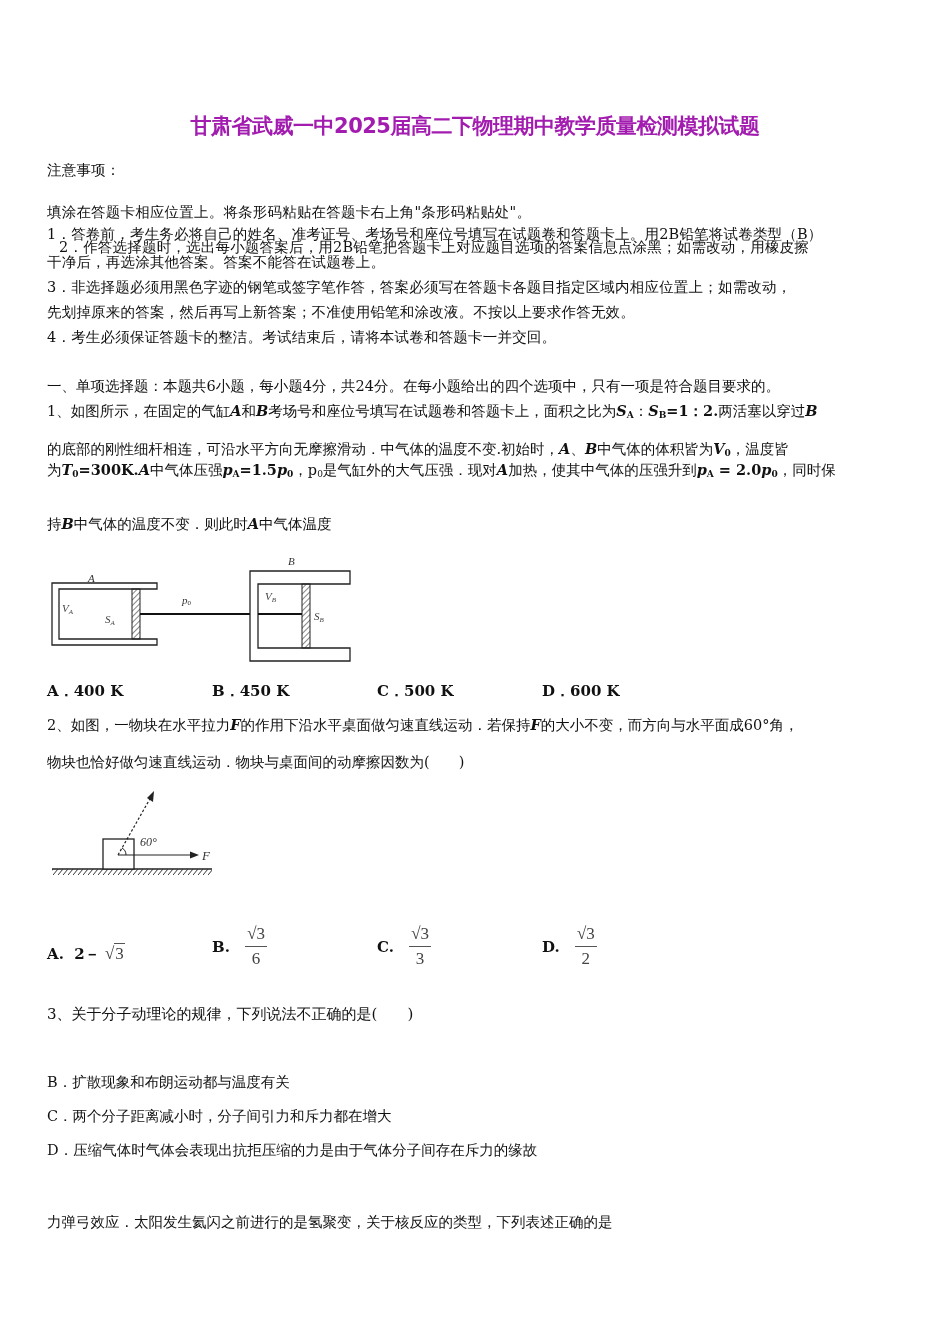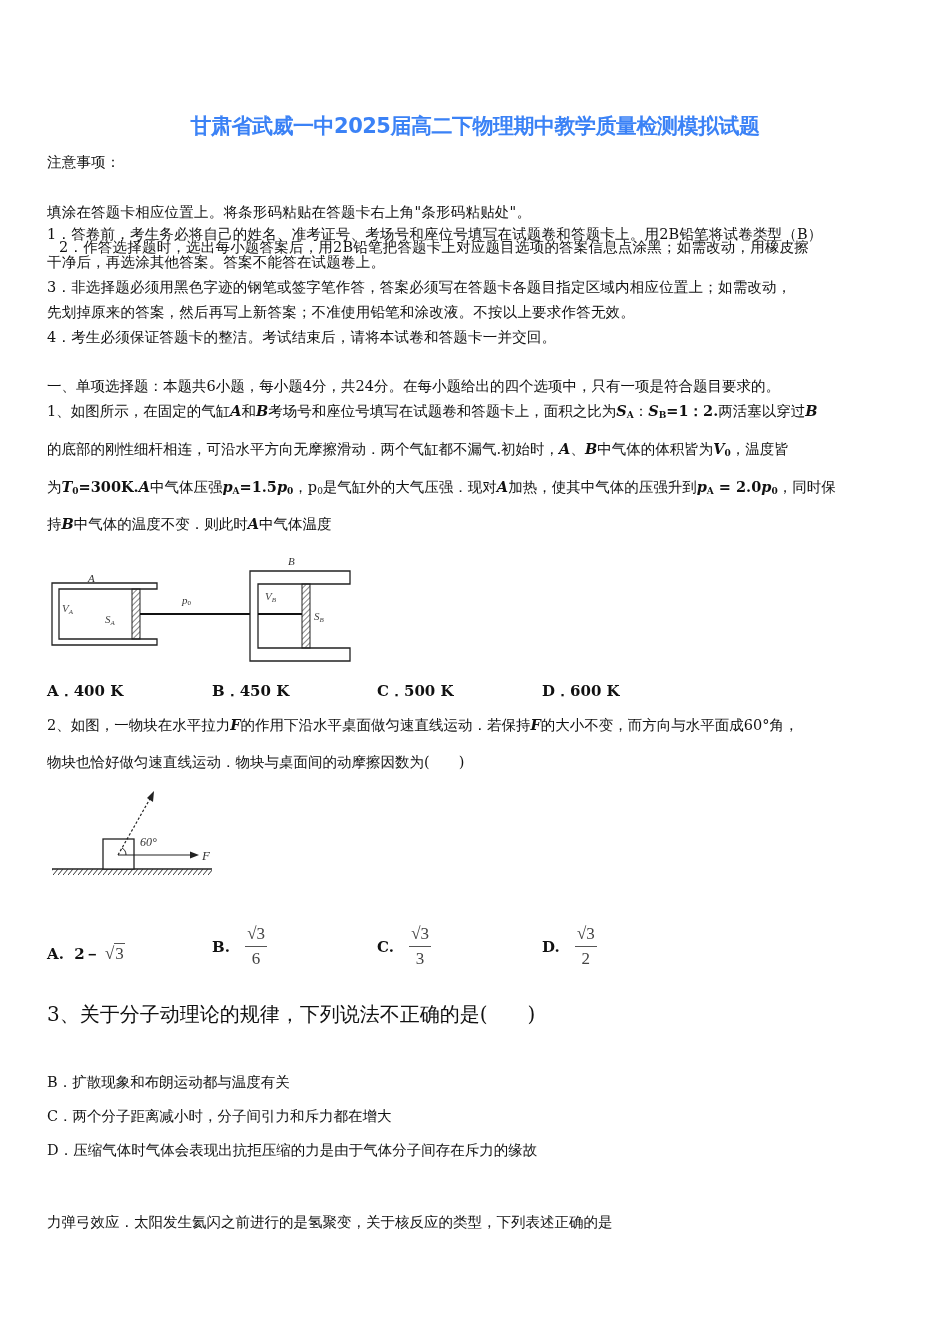--- a/index.html
+++ b/index.html
@@ -1,21 +1,21 @@
 <!DOCTYPE html>
 <html><head>
 <meta charset="utf-8">
 <style>
   html, body { margin: 0; padding: 0; background: #ffffff; }
   body { width: 950px; height: 1344px; position: relative; overflow: hidden;
          font-family: "DejaVu Serif", "Liberation Serif", serif; color: #111; }
   .page { position: absolute; left: 0; top: 0; width: 950px; height: 1344px; }
   .title { position: absolute; top: 112px; left: 0; width: 950px; text-align: center;
            font-family: "DejaVu Sans", "Liberation Sans", sans-serif; font-weight: bold;
-           font-size: 21px; letter-spacing: -0.5px; color: #3b82f6; }
+           font-size: 21px; letter-spacing: -0.5px; color: #a21caf; }
   .line { position: absolute; left: 47px; font-size: 15px; white-space: nowrap; line-height: 20px; }
   .notice { font-size: 14.5px; letter-spacing: 0.2px; }
   .q { font-size: 15px; }
   i, .it { font-style: italic; }
   b, .bd { font-weight: bold; }
   sub { font-size: 9px; vertical-align: -2px; }
   .opt-row { position: absolute; left: 47px; font-size: 15px; font-weight: bold; white-space: nowrap; }
   .opt { position: absolute; top: 0; }
   .frac { display: inline-block; vertical-align: middle; text-align: center; font-weight: normal;
           font-family: "Liberation Serif", serif; font-size: 17px; color: #444; margin-left: 10px; }
@@ -25,38 +25,38 @@
   .sqrt .rad { border-top: 1px solid #555; padding: 0 1px; }
   svg text { font-family: "Liberation Serif", serif; font-style: italic; }
 </style>
 </head>
 <body>
 
 <div class="page">
 
   <div class="title">甘肃省武威一中2025届高二下物理期中教学质量检测模拟试题</div>
 
-  <div class="line notice" style="top:152px;">注意事项：</div>
+  <div class="line notice" style="top:160px;">注意事项：</div>
   <div class="line notice" style="top:177px;margin-top:47px;">1．答卷前，考生务必将自己的姓名、准考证号、考场号和座位号填写在试题卷和答题卡上。用2B铅笔将试卷类型（B）</div>
   <div class="line notice" style="top:202px;">填涂在答题卡相应位置上。将条形码粘贴在答题卡右上角"条形码粘贴处"。</div>
   <div class="line notice" style="top:237px;margin-left:12px;">2．作答选择题时，选出每小题答案后，用2B铅笔把答题卡上对应题目选项的答案信息点涂黑；如需改动，用橡皮擦</div>
   <div class="line notice" style="top:252px;">干净后，再选涂其他答案。答案不能答在试题卷上。</div>
   <div class="line notice" style="top:277px;">3．非选择题必须用黑色字迹的钢笔或签字笔作答，答案必须写在答题卡各题目指定区域内相应位置上；如需改动，</div>
   <div class="line notice" style="top:302px;">先划掉原来的答案，然后再写上新答案；不准使用铅笔和涂改液。不按以上要求作答无效。</div>
   <div class="line notice" style="top:327px;">4．考生必须保证答题卡的整洁。考试结束后，请将本试卷和答题卡一并交回。</div>
 
   <div class="line q" style="top:376px; font-size:14.5px;">一、单项选择题：本题共6小题，每小题4分，共24分。在每小题给出的四个选项中，只有一项是符合题目要求的。</div>
 
   <div class="line q" style="top:401px; font-size:14.5px;">
     <span>1、如图所示，在固定的气缸</span><b><i>A</i></b><span>和</span><b><i>B</i></b><span>考场号和座位号填写在试题卷和答题卡上，面积之比为</span><b><i>S</i><sub>A</sub></b><span>：</span><b><i>S</i><sub>B</sub><span>=1：2.</span></b><span>两活塞以穿过</span><b><i>B</i></b>
   </div>
   <div class="line q" style="top:439px; font-size:14.5px;">
-    <span>的底部的刚性细杆相连，可沿水平方向无摩擦滑动．两个气缸都不漏气.初始时，</span><b><i>A</i></b><span>、</span><b><i>B</i></b><span>中气体的体积皆为</span><b><i>V</i><sub>0</sub></b><span>，温度皆</span>
+    <span>的底部的刚性细杆相连，可沿水平方向无摩擦滑动．中气体的温度不变.初始时，</span><b><i>A</i></b><span>、</span><b><i>B</i></b><span>中气体的体积皆为</span><b><i>V</i><sub>0</sub></b><span>，温度皆</span>
   </div>
-  <div class="line q" style="top:477px; font-size:14.5px;text-align:right;">
+  <div class="line q" style="top:460px; font-size:14.5px;text-align:right;">
     <span>为</span><b><i>T</i><sub>0</sub><span>=300K.</span><i>A</i></b><span>中气体压强</span><b><i>p</i><sub>A</sub><span>=1.5</span><i>p</i><sub>0</sub></b><span>，p</span><sub>0</sub><span>是气缸外的大气压强．现对</span><b><i>A</i></b><span>加热，使其中气体的压强升到</span><b><i>p</i><sub>A</sub><span> = 2.0</span><i>p</i><sub>0</sub></b><span>，同时保</span>
   </div>
   <div class="line q" style="top:514px; font-size:14.5px;">
     <span>持</span><b><i>B</i></b><span>中气体的温度不变．则此时</span><b><i>A</i></b><span>中气体温度</span>
   </div>
 
   <svg style="position:absolute; left:40px; top:550px;" width="320" height="115" viewBox="0 0 320 115">
     <defs>
       <pattern id="hatch" width="4" height="4" patternUnits="userSpaceOnUse" patternTransform="rotate(45)">
         <line x1="0" y1="0" x2="0" y2="4" stroke="#333" stroke-width="1.2"></line>
@@ -130,20 +130,20 @@
     <span class="opt" style="left:330px; top:2px;">
       <span style="vertical-align:middle;">C.</span>
       <span class="frac"><span class="num">√<span>3</span></span><span class="den">3</span></span>
     </span>
     <span class="opt" style="left:495px; top:2px;">
       <span style="vertical-align:middle;">D.</span>
       <span class="frac"><span class="num">√<span>3</span></span><span class="den">2</span></span>
     </span>
   </div>
 
-  <div class="line q" style="top:1004px; font-size:20px;">3、关于分子动理论的规律，下列说法不正确的是(　　)</div>
+  <div class="line q" style="top:1004px; font-size:15px;">3、关于分子动理论的规律，下列说法不正确的是(　　)</div>
   <div class="line q" style="top:1072px; font-size:14.5px;">B．扩散现象和布朗运动都与温度有关</div>
   <div class="line q" style="top:1106px; font-size:14.5px;">C．两个分子距离减小时，分子间引力和斥力都在增大</div>
   <div class="line q" style="top:1140px; font-size:14.5px;">D．压缩气体时气体会表现出抗拒压缩的力是由于气体分子间存在斥力的缘故</div>
 
   <div class="line q" style="top:1212px; font-size:14.5px;">力弹弓效应．太阳发生氦闪之前进行的是氢聚变，关于核反应的类型，下列表述正确的是</div>
 
 </div>
 
 </body></html>

